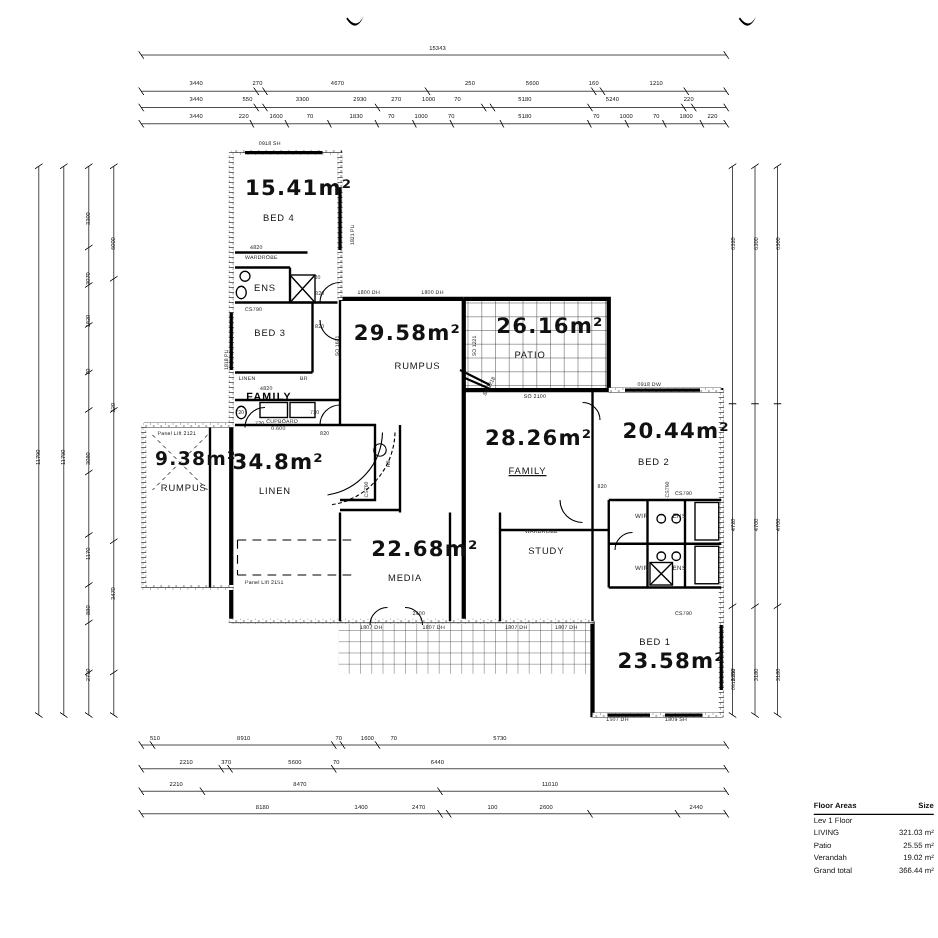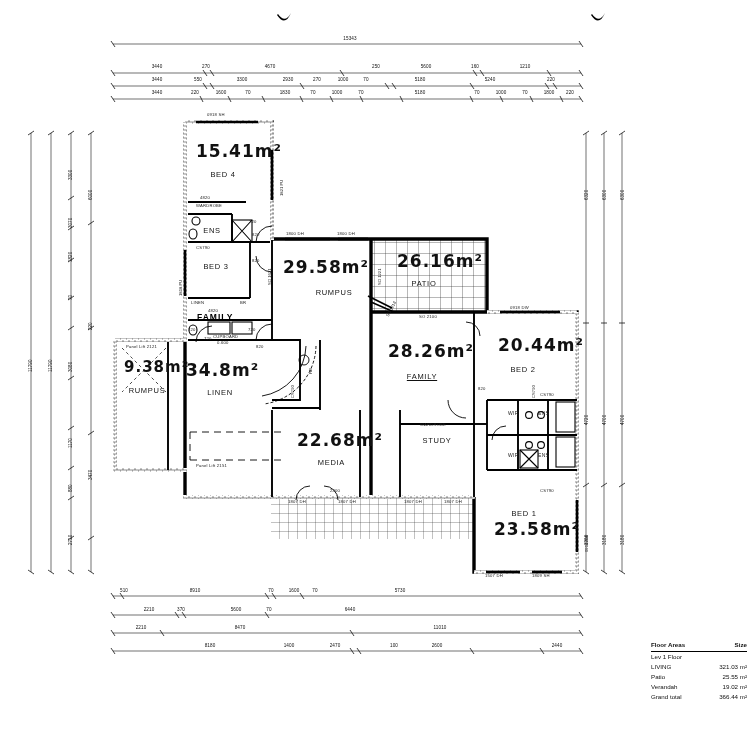--- a/index.html
+++ b/index.html
@@ -329,21 +329,21 @@
 <div class="lbl tag" style="left:540px;top:488px;">CS790</div>
 
 <div class="lbl area a-mid" style="left:124px;top:358px;">9.38m²</div>
 <div class="lbl room" style="left:127px;top:386px;width:40px;">RUMPUS</div>
 <div class="lbl area a-big" style="left:186px;top:360px;text-align:center;">34.8m²</div>
 <div class="lbl room" style="left:196px;top:388px;width:48px;">LINEN</div>
 <div class="lbl tag" style="left:126px;top:344px;">Panel Lift 2121</div>
 <div class="lbl tag" style="left:196px;top:463px;">Panel Lift 2151</div>
 
 <div class="lbl area a-big" style="left:297px;top:430px;">22.68m²</div>
-<div class="lbl room" style="left:303px;top:458px;width:42px;text-align:right;">MEDIA</div>
+<div class="lbl room" style="left:303px;top:458px;width:42px;">MEDIA</div>
 <div class="lbl room" style="left:416px;top:436px;width:42px;">STUDY</div>
 <div class="lbl tag" style="left:420px;top:422px;">WARDROBE</div>
 
 <div class="lbl room" style="left:504px;top:509px;width:40px;">BED 1</div>
 <div class="lbl area a-big" style="left:494px;top:519px;">23.58m²</div>
 
 <div class="lbl tag" style="left:207px;top:112px;">0918 SH</div>
 <div class="lbl tagv" style="left:279px;top:196px;transform:rotate(-90deg);">1821 PU</div>
 <div class="lbl tagv" style="left:178px;top:296px;transform:rotate(-90deg);">1818 PU</div>
 <div class="lbl tag" style="left:286px;top:231px;">1800 DH</div>

